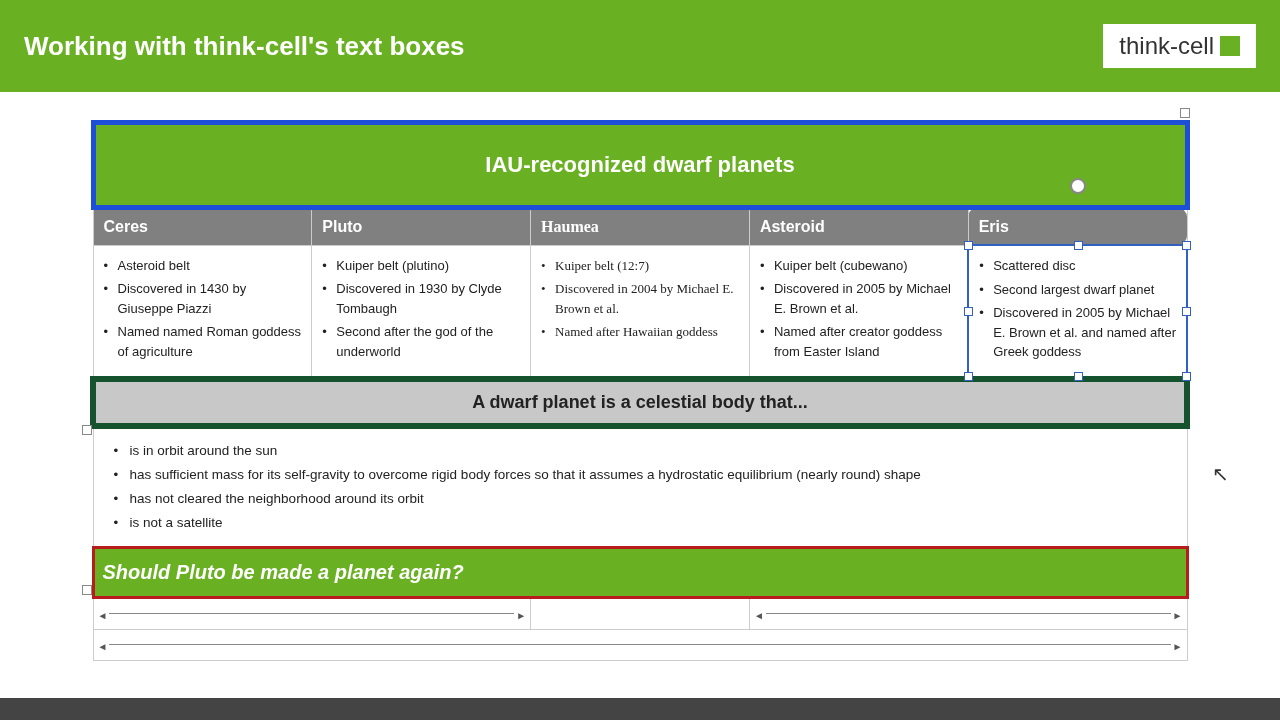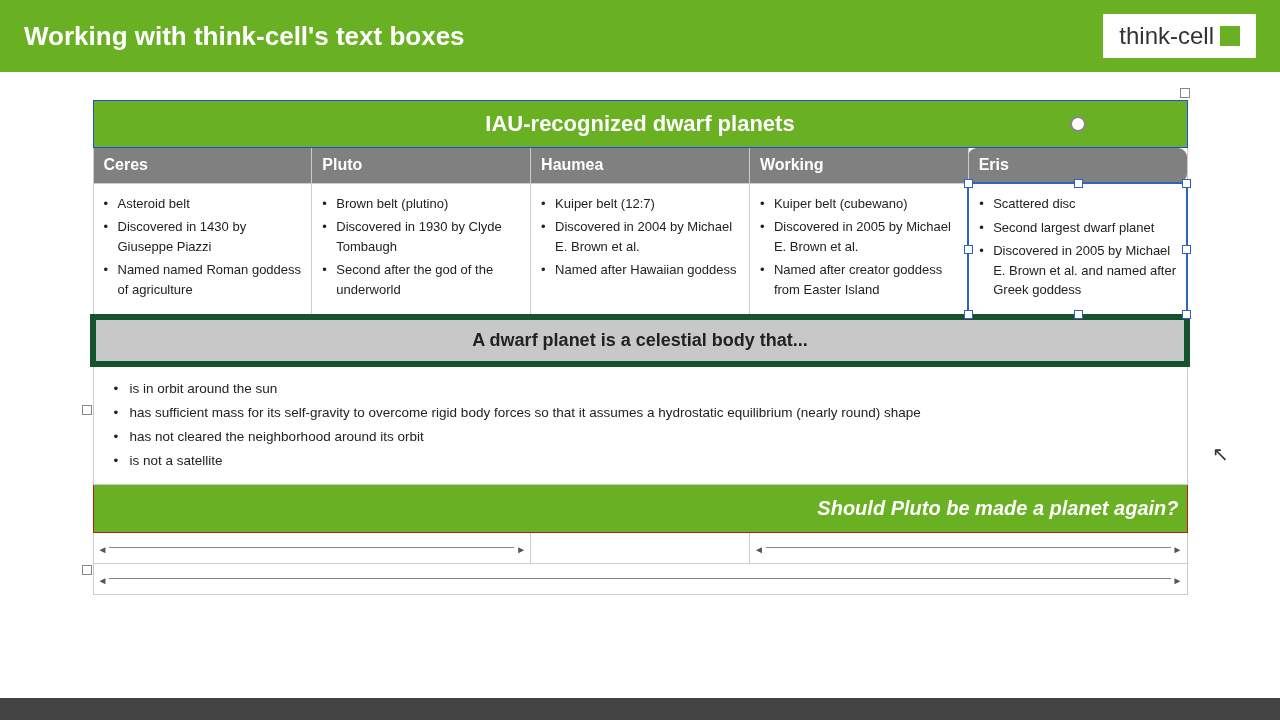--- a/index.html
+++ b/index.html
@@ -9,21 +9,21 @@
       overflow: hidden;
       background: #ffffff;
       font-family: Arial, sans-serif;
       font-size: 14px;
       color: #222;
     }
 
     
     #header {
       background: #6ab023;
-      height: 72px;
+      height: 92px;
       display: flex;
       align-items: center;
       justify-content: space-between;
       padding: 0 24px;
     }
     #header-title {
       color: #fff;
       font-size: 26px;
       font-weight: bold;
     }
@@ -74,22 +74,22 @@
       border-collapse: collapse;
     }
 
     
     .title-row td {
       background: #6ab023;
       color: #fff;
       font-size: 22px;
       font-weight: bold;
       text-align: center;
-      padding: 10px 8px;
-      border: 1px solid #1d4ed8;
+      padding: 27px 8px;
+      border: 5px solid #1d4ed8;
     }
 
     
     .planet-header td {
       background: #808080;
       color: #fff;
       font-size: 16px;
       font-weight: bold;
       padding: 8px 10px;
       border: 1px solid #ccc;
@@ -160,23 +160,23 @@
       position: absolute;
       left: 0;
     }
 
     
     .question-row td {
       background: #6ab023;
       color: #fff;
       font-size: 20px;
       font-weight: bold;
-      text-align: right;
+      text-align: left;
       padding: 12px 8px;
-      border: 1px solid #b91c1c;
+      border: 3px solid #b91c1c;
       font-style: italic;
     }
 
     
     .ruler-row td {
       border: 1px solid #ccc;
       padding: 6px 4px;
       vertical-align: middle;
     }
     .ruler-line {
@@ -190,21 +190,21 @@
     .ruler-line-inner {
       flex: 1;
       height: 1px;
       background: #888;
       margin: 0 2px;
     }
 
     
     .col-ceres { width: 19%; }
     .col-pluto { width: 19%; }
-    .col-haumea { width: 19%; }
+    .col-haumea { width: 19%; font-family: Liberation Serif, serif; }
     .col-makemake { width: 19%; }
     .col-eris { width: 19%; }
 
     
     #cursor {
       position: absolute;
       right: 60px;
       top: 380px;
       width: 18px;
       height: 22px;
@@ -274,40 +274,40 @@
       <td class="col-ceres">
         <span>Ceres</span>
       </td>
       <td class="col-pluto">
         <span>Pluto</span>
       </td>
       <td class="col-haumea">
         <span>Haumea</span>
       </td>
       <td class="col-makemake">
-        <span>Working</span>
+        <span>Asteroid</span>
       </td>
       <td class="col-eris" style="position:relative;border-radius:9px;">
         <span>Eris</span>
         
         <div class="rotate-handle"></div>
       </td>
     </tr>
 
     <tr class="planet-content">
       <td class="col-ceres">
         <ul>
           <li>Asteroid belt</li>
           <li>Discovered in 1430 by Giuseppe Piazzi</li>
           <li>Named named Roman goddess of agriculture</li>
         </ul>
       </td>
       <td class="col-pluto">
         <ul>
-          <li>Brown belt (plutino)</li>
+          <li>Kuiper belt (plutino)</li>
           <li>Discovered in 1930 by Clyde Tombaugh</li>
           <li>Second after the god of the underworld</li>
         </ul>
       </td>
       <td class="col-haumea">
         <ul>
           <li>Kuiper belt (12:7)</li>
           <li>Discovered in 2004 by Michael E. Brown et al.</li>
           <li>Named after Hawaiian goddess</li>
         </ul>

